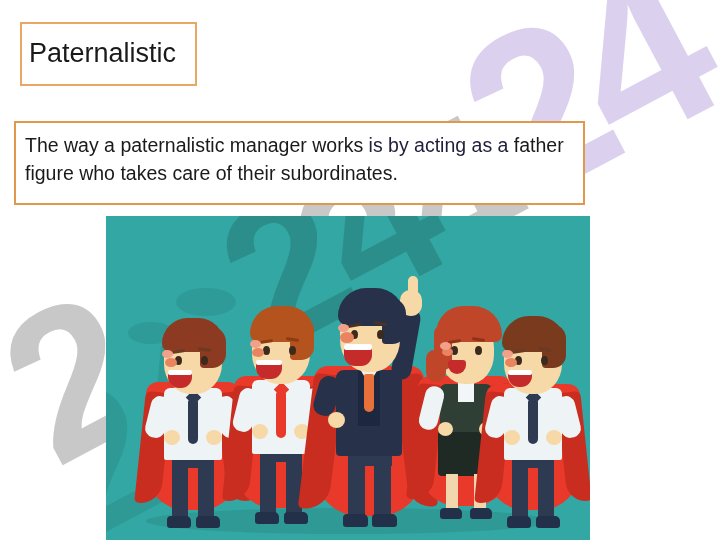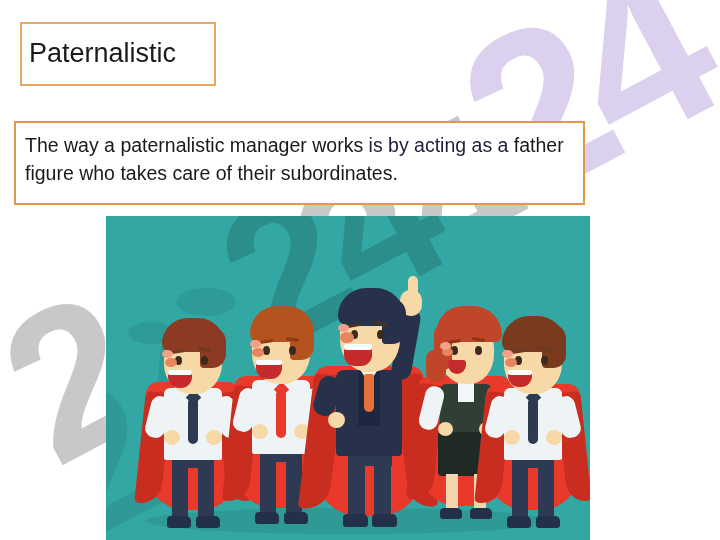--- a/index.html
+++ b/index.html
@@ -48,21 +48,21 @@
     letter-spacing: -10px;
   }
   .wm-gray.g1 { left: 10px;  top: 250px; }
   .wm-gray.g2 { left: 300px; top: 120px; }
 
   
   .title-box {
     position: absolute;
     left: 20px;
     top: 22px;
-    width: 196px;
+    width: 177px;
     height: 64px;
     border: 2px solid #e8a762;
     background: #ffffff;
     box-sizing: border-box;
     z-index: 5;
     display: flex;
     align-items: center;
     padding-left: 7px;
   }
   .title-text {

